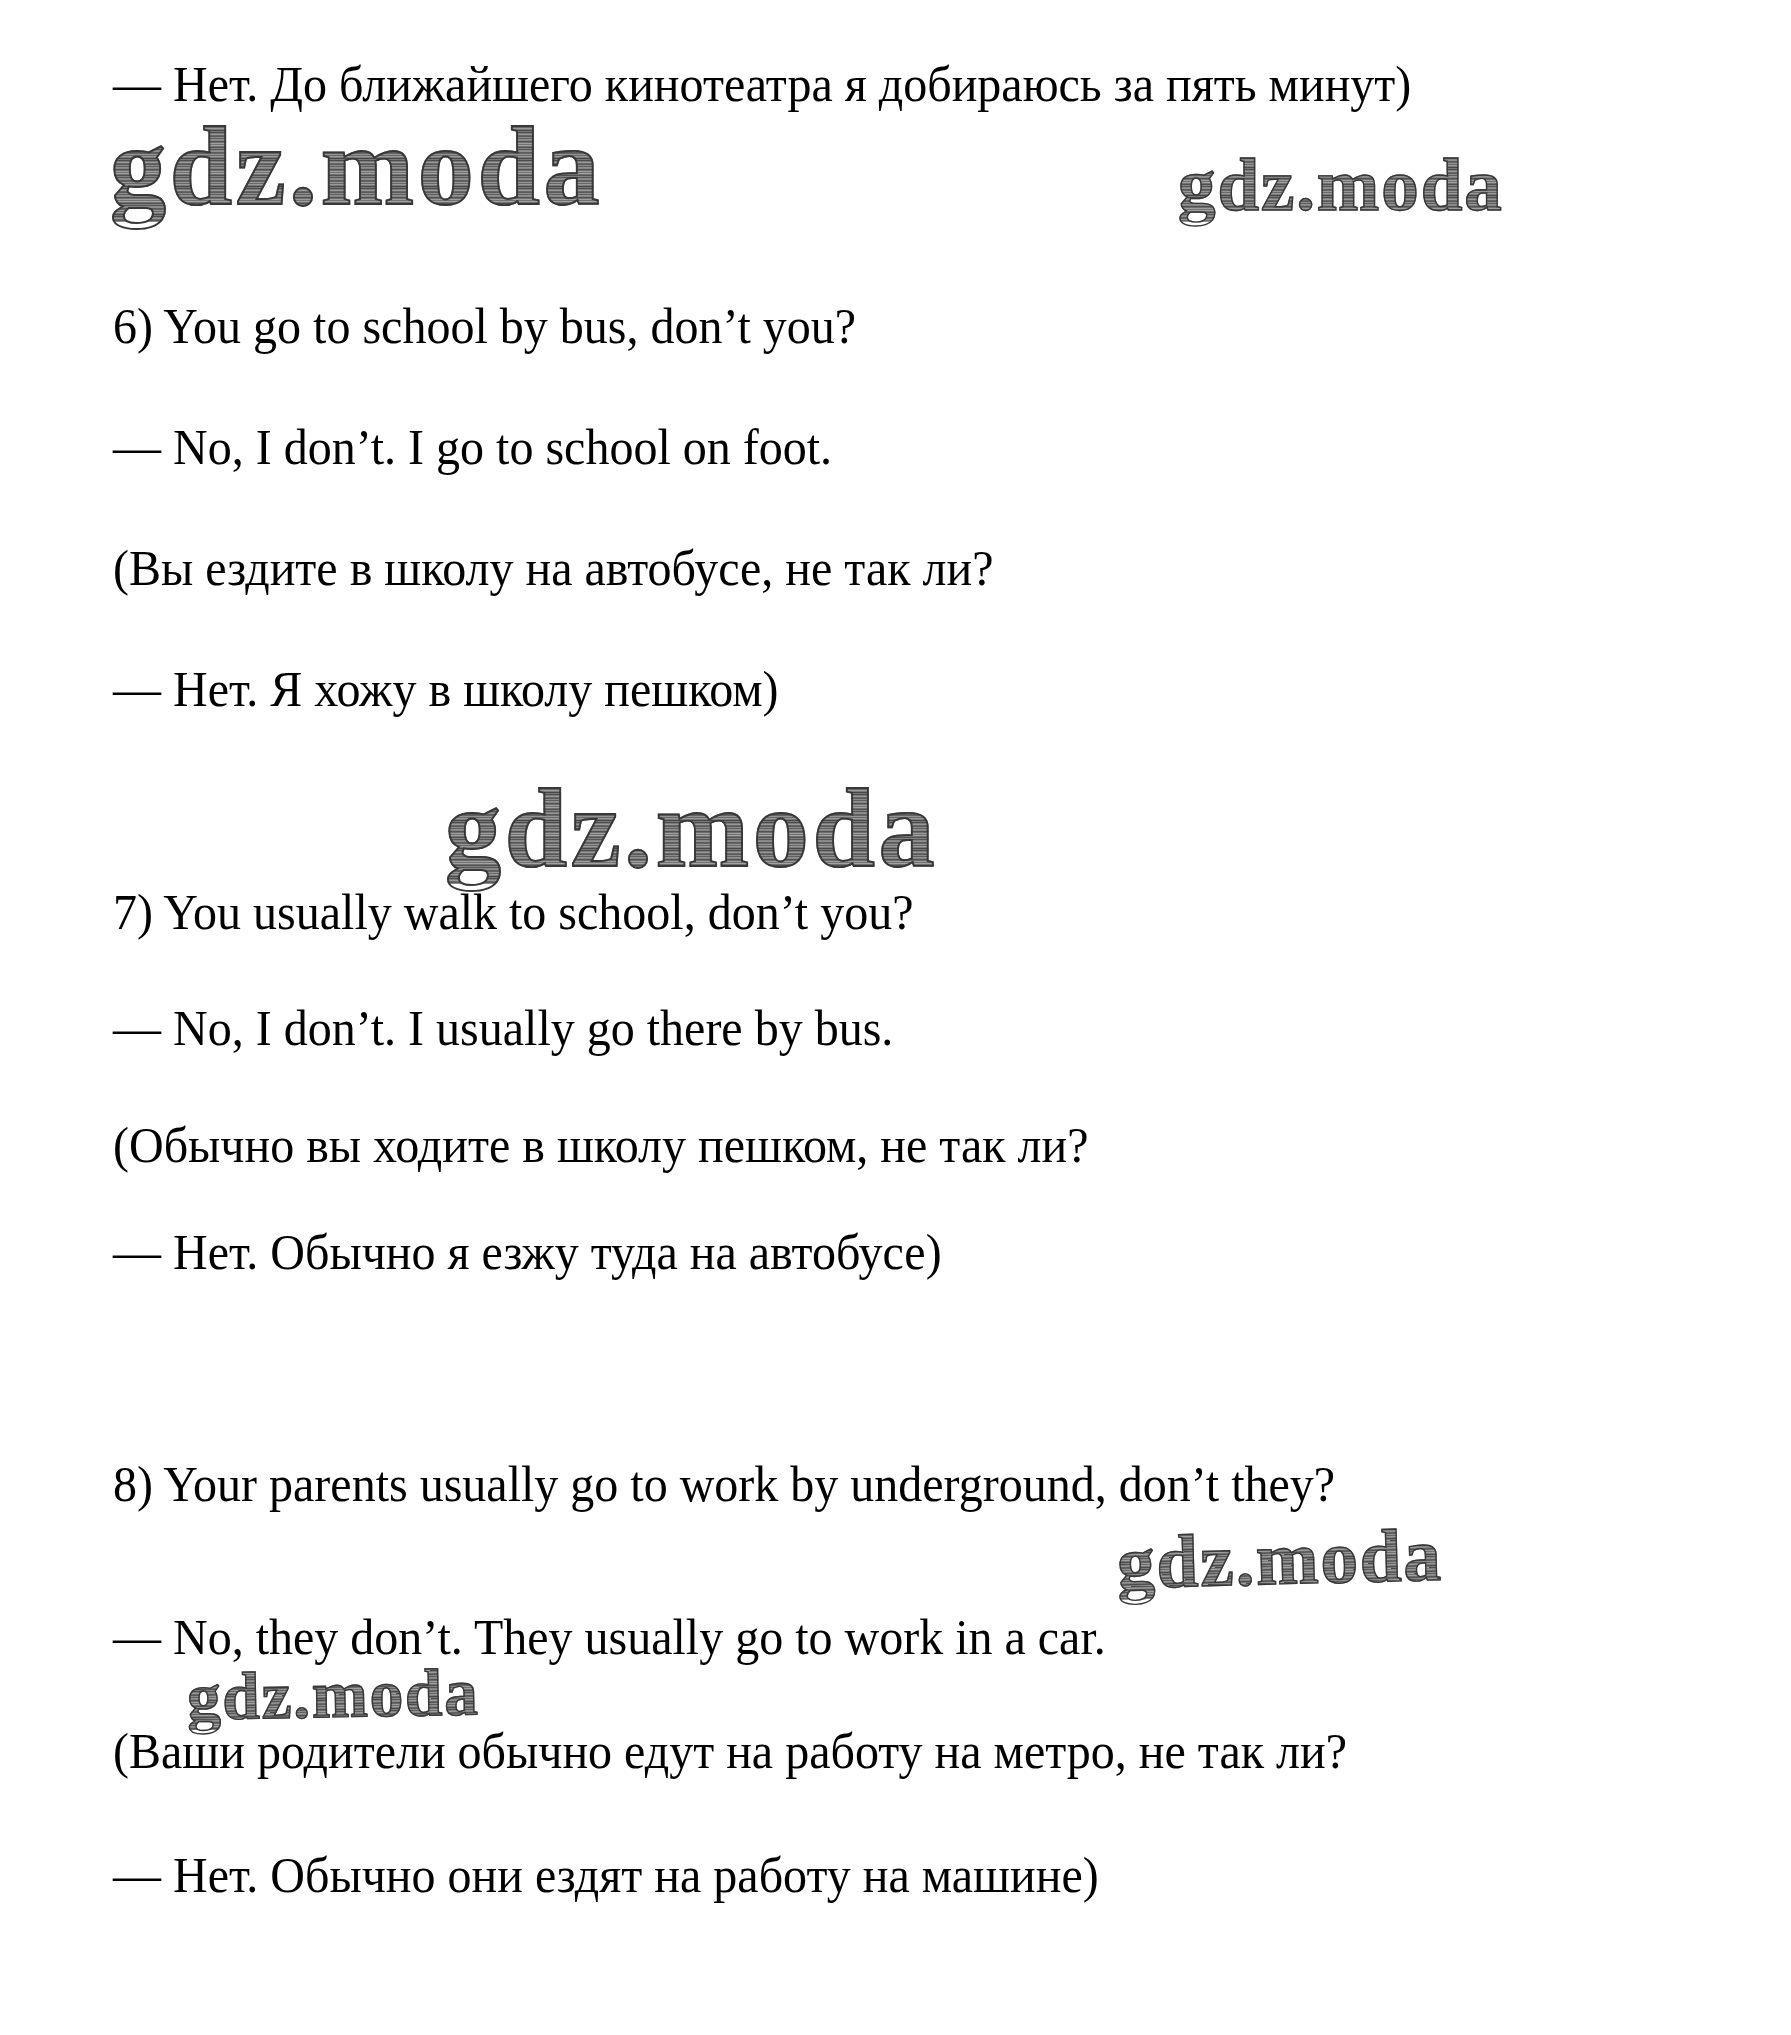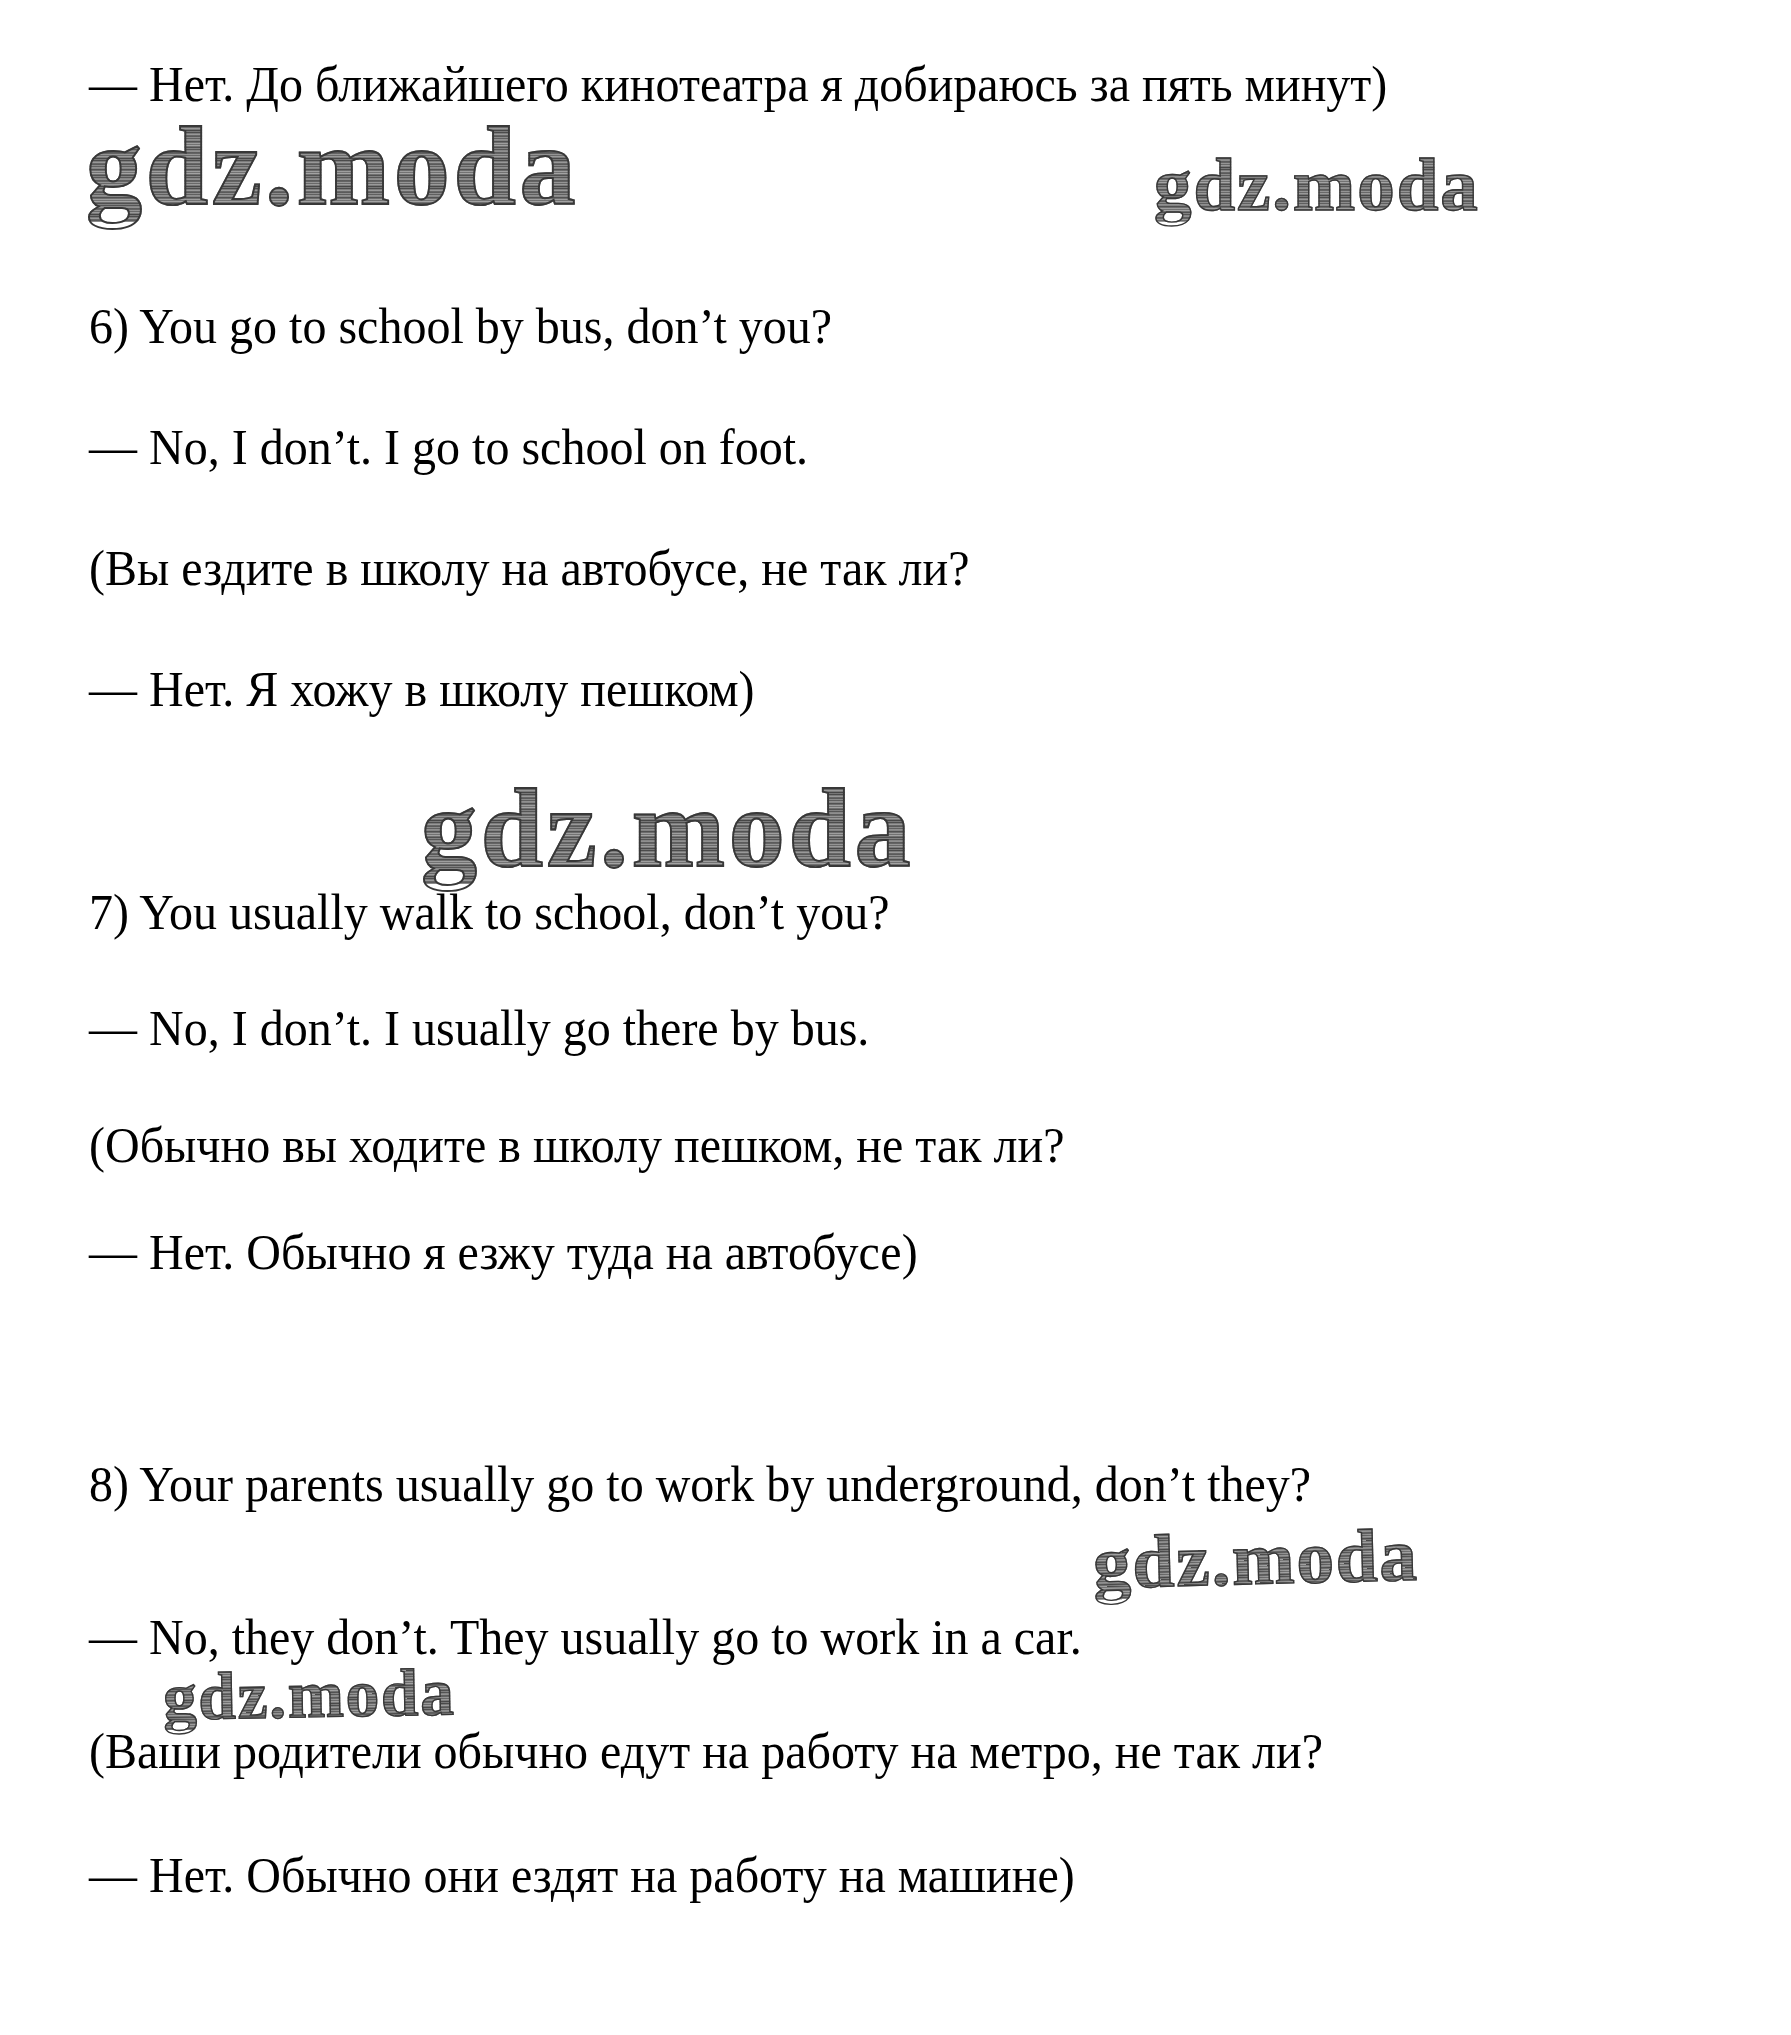--- a/index.html
+++ b/index.html
@@ -13,20 +13,21 @@
   html, body {
     width: 1792px; height: 2036px;
     background: var(--page-bg);
     overflow: hidden;
   }
   .page {
     position: relative;
     width: 1632px; height: 2036px;
     background: var(--page-bg);
     font-family: "Liberation Serif", "DejaVu Serif", serif;
+    margin-left: 24px;
   }
   .line {
     position: absolute;
     left: 89px;
     white-space: nowrap;
     font-size: 48px;
     line-height: 1.1;
     color: var(--text-color);
     letter-spacing: 0px;
     transform: scaleY(1.06);

